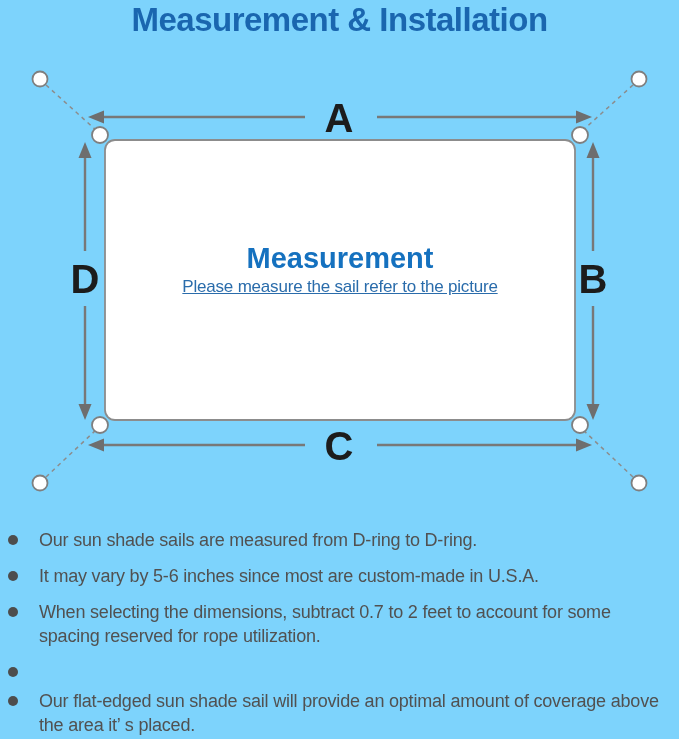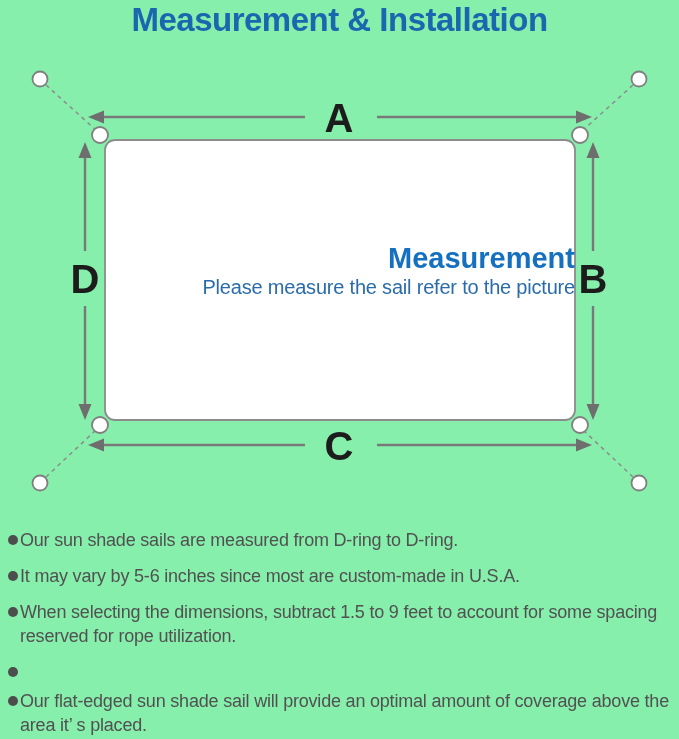--- a/index.html
+++ b/index.html
@@ -1,48 +1,48 @@
 <!DOCTYPE html>
 <html><head>
 <meta charset="utf-8">
 <style>
   html,body{margin:0;padding:0;background:#ffffff;}
   .page{
-    position:relative;width:679px;height:739px;background:#86efac;
+    position:relative;width:679px;height:739px;background:#7dd3fc;
     font-family:"Liberation Sans",sans-serif;overflow:hidden;
   }
   .page-title{
     position:absolute;top:1px;left:0;width:679px;text-align:center;
     font-size:33px;font-weight:700;color:#1a66af;letter-spacing:-0.5px;
   }
   .diagram-svg{position:absolute;top:55px;left:0;}
   .diagram-svg .sail{fill:#ffffff;stroke:#8c8c8c;stroke-width:1.8;}
   .diagram-svg .ring{fill:#ffffff;stroke:#7f7f7f;stroke-width:1.8;}
   .diagram-svg .rope{stroke:#8c8c8c;stroke-width:1.5;stroke-dasharray:4 4;}
   .diagram-svg .arrow-line{stroke:#787878;stroke-width:2.4;}
   .diagram-svg .arrow-head{fill:#6e6e6e;}
   .diagram-svg text{
     font-family:"Liberation Sans",sans-serif;font-weight:700;
     font-size:40px;fill:#1c1c1c;text-anchor:middle;
   }
   .center-label{
-    position:absolute;left:105px;top:243px;width:470px;text-align:right;
+    position:absolute;left:105px;top:243px;width:470px;text-align:center;
   }
   .center-label .heading{
     font-size:29px;font-weight:700;color:#1571bf;line-height:30px;
   }
   .center-label .subheading{
-    margin-top:5px;font-size:20px;color:#2a6cab;line-height:18px;letter-spacing:-0.2px;
+    margin-top:5px;font-size:17px;color:#2a6cab;line-height:18px;letter-spacing:-0.2px;text-decoration:underline;
   }
   .notes{
     position:absolute;top:528px;left:8px;right:7px;
     list-style:none;margin:0;padding:0;
   }
   .notes li{
-    display:flex;align-items:flex-start;gap:2px;
+    display:flex;align-items:flex-start;gap:21px;
     margin-bottom:12px;
   }
   .notes .dot{
     flex:0 0 auto;width:10px;height:10px;border-radius:50%;
     background:#4d4d4d;margin-top:7px;
   }
   .notes .note-text{
     font-size:18px;line-height:24px;color:#515151;letter-spacing:-0.2px;
   }
 </style>
@@ -114,21 +114,21 @@
     <li>
       <span class="dot"></span>
       <span class="note-text">Our sun shade sails are measured from D-ring to D-ring.</span>
     </li>
     <li>
       <span class="dot"></span>
       <span class="note-text">It may vary by 5-6 inches since most are custom-made in U.S.A.</span>
     </li>
     <li>
       <span class="dot"></span>
-      <span class="note-text">When selecting the dimensions, subtract 1.5 to 9 feet to account for some spacing reserved for rope utilization.</span>
+      <span class="note-text">When selecting the dimensions, subtract 0.7 to 2 feet to account for some spacing reserved for rope utilization.</span>
     </li>
     <li>
       <span class="dot"></span>
     </li>
     <li>
       <span class="dot"></span>
       <span class="note-text">Our flat-edged sun shade sail will provide an optimal amount of coverage above the area it’ s placed.</span>
     </li>
   </ul>
 

